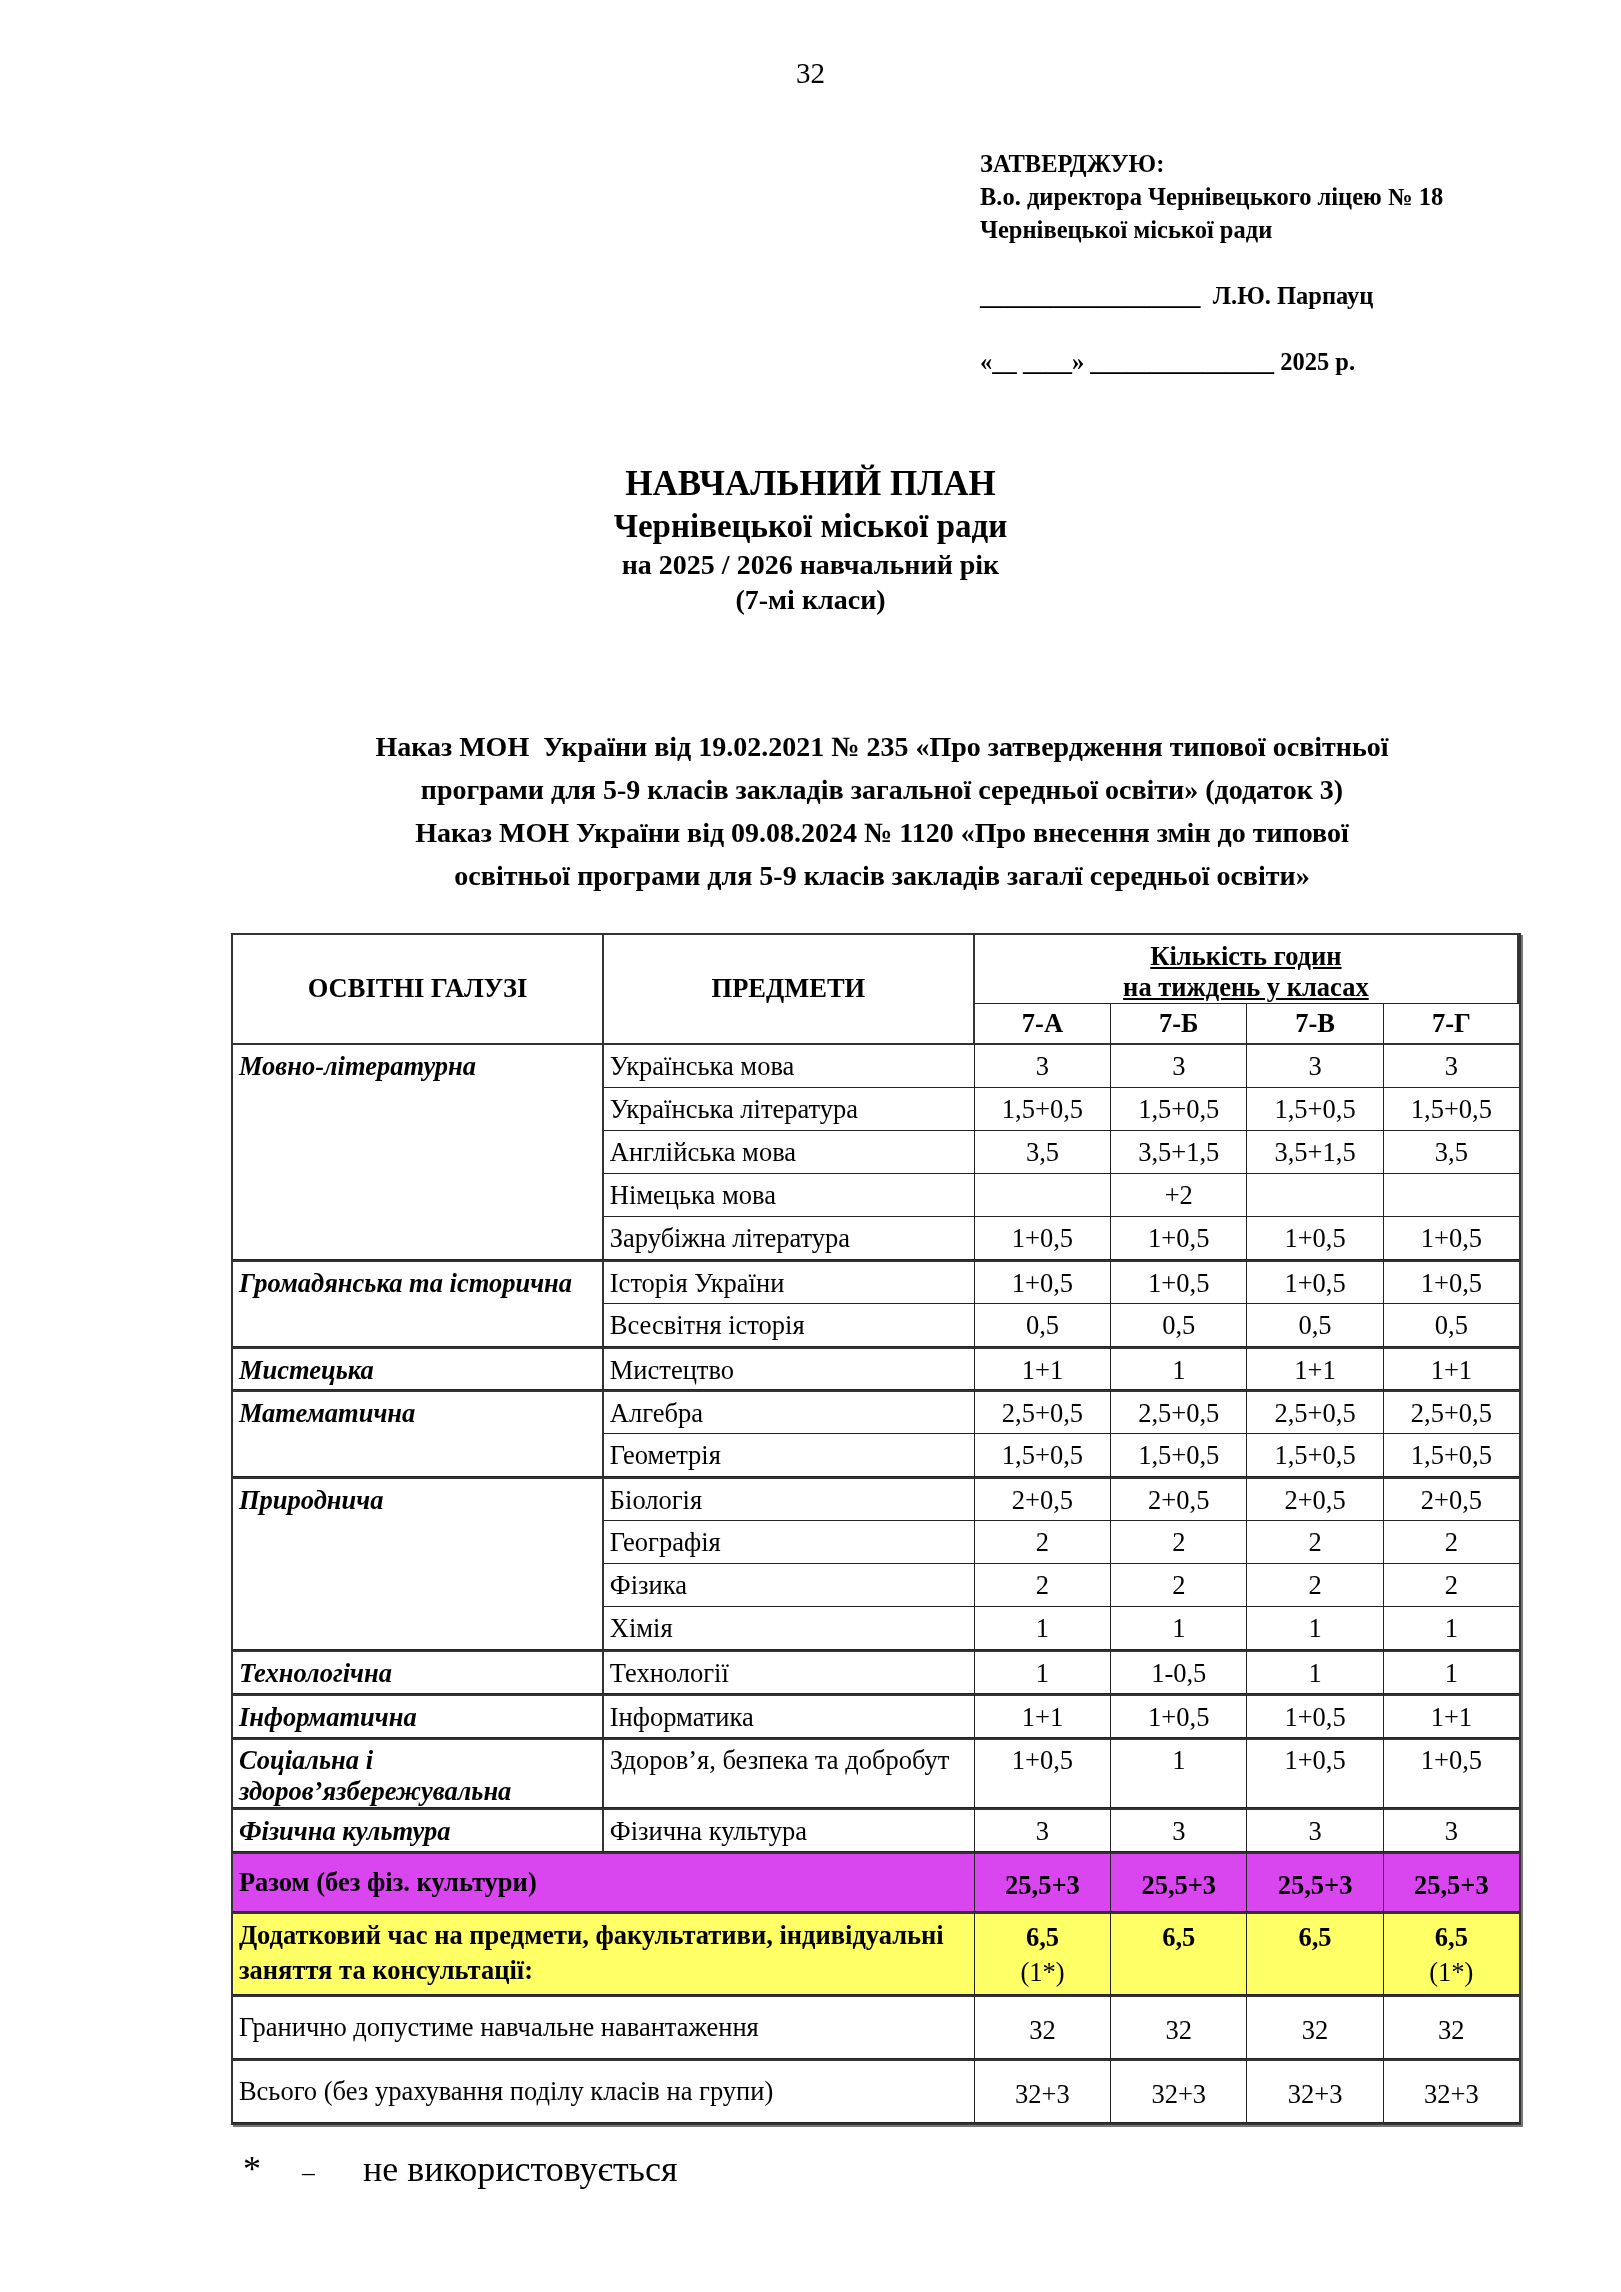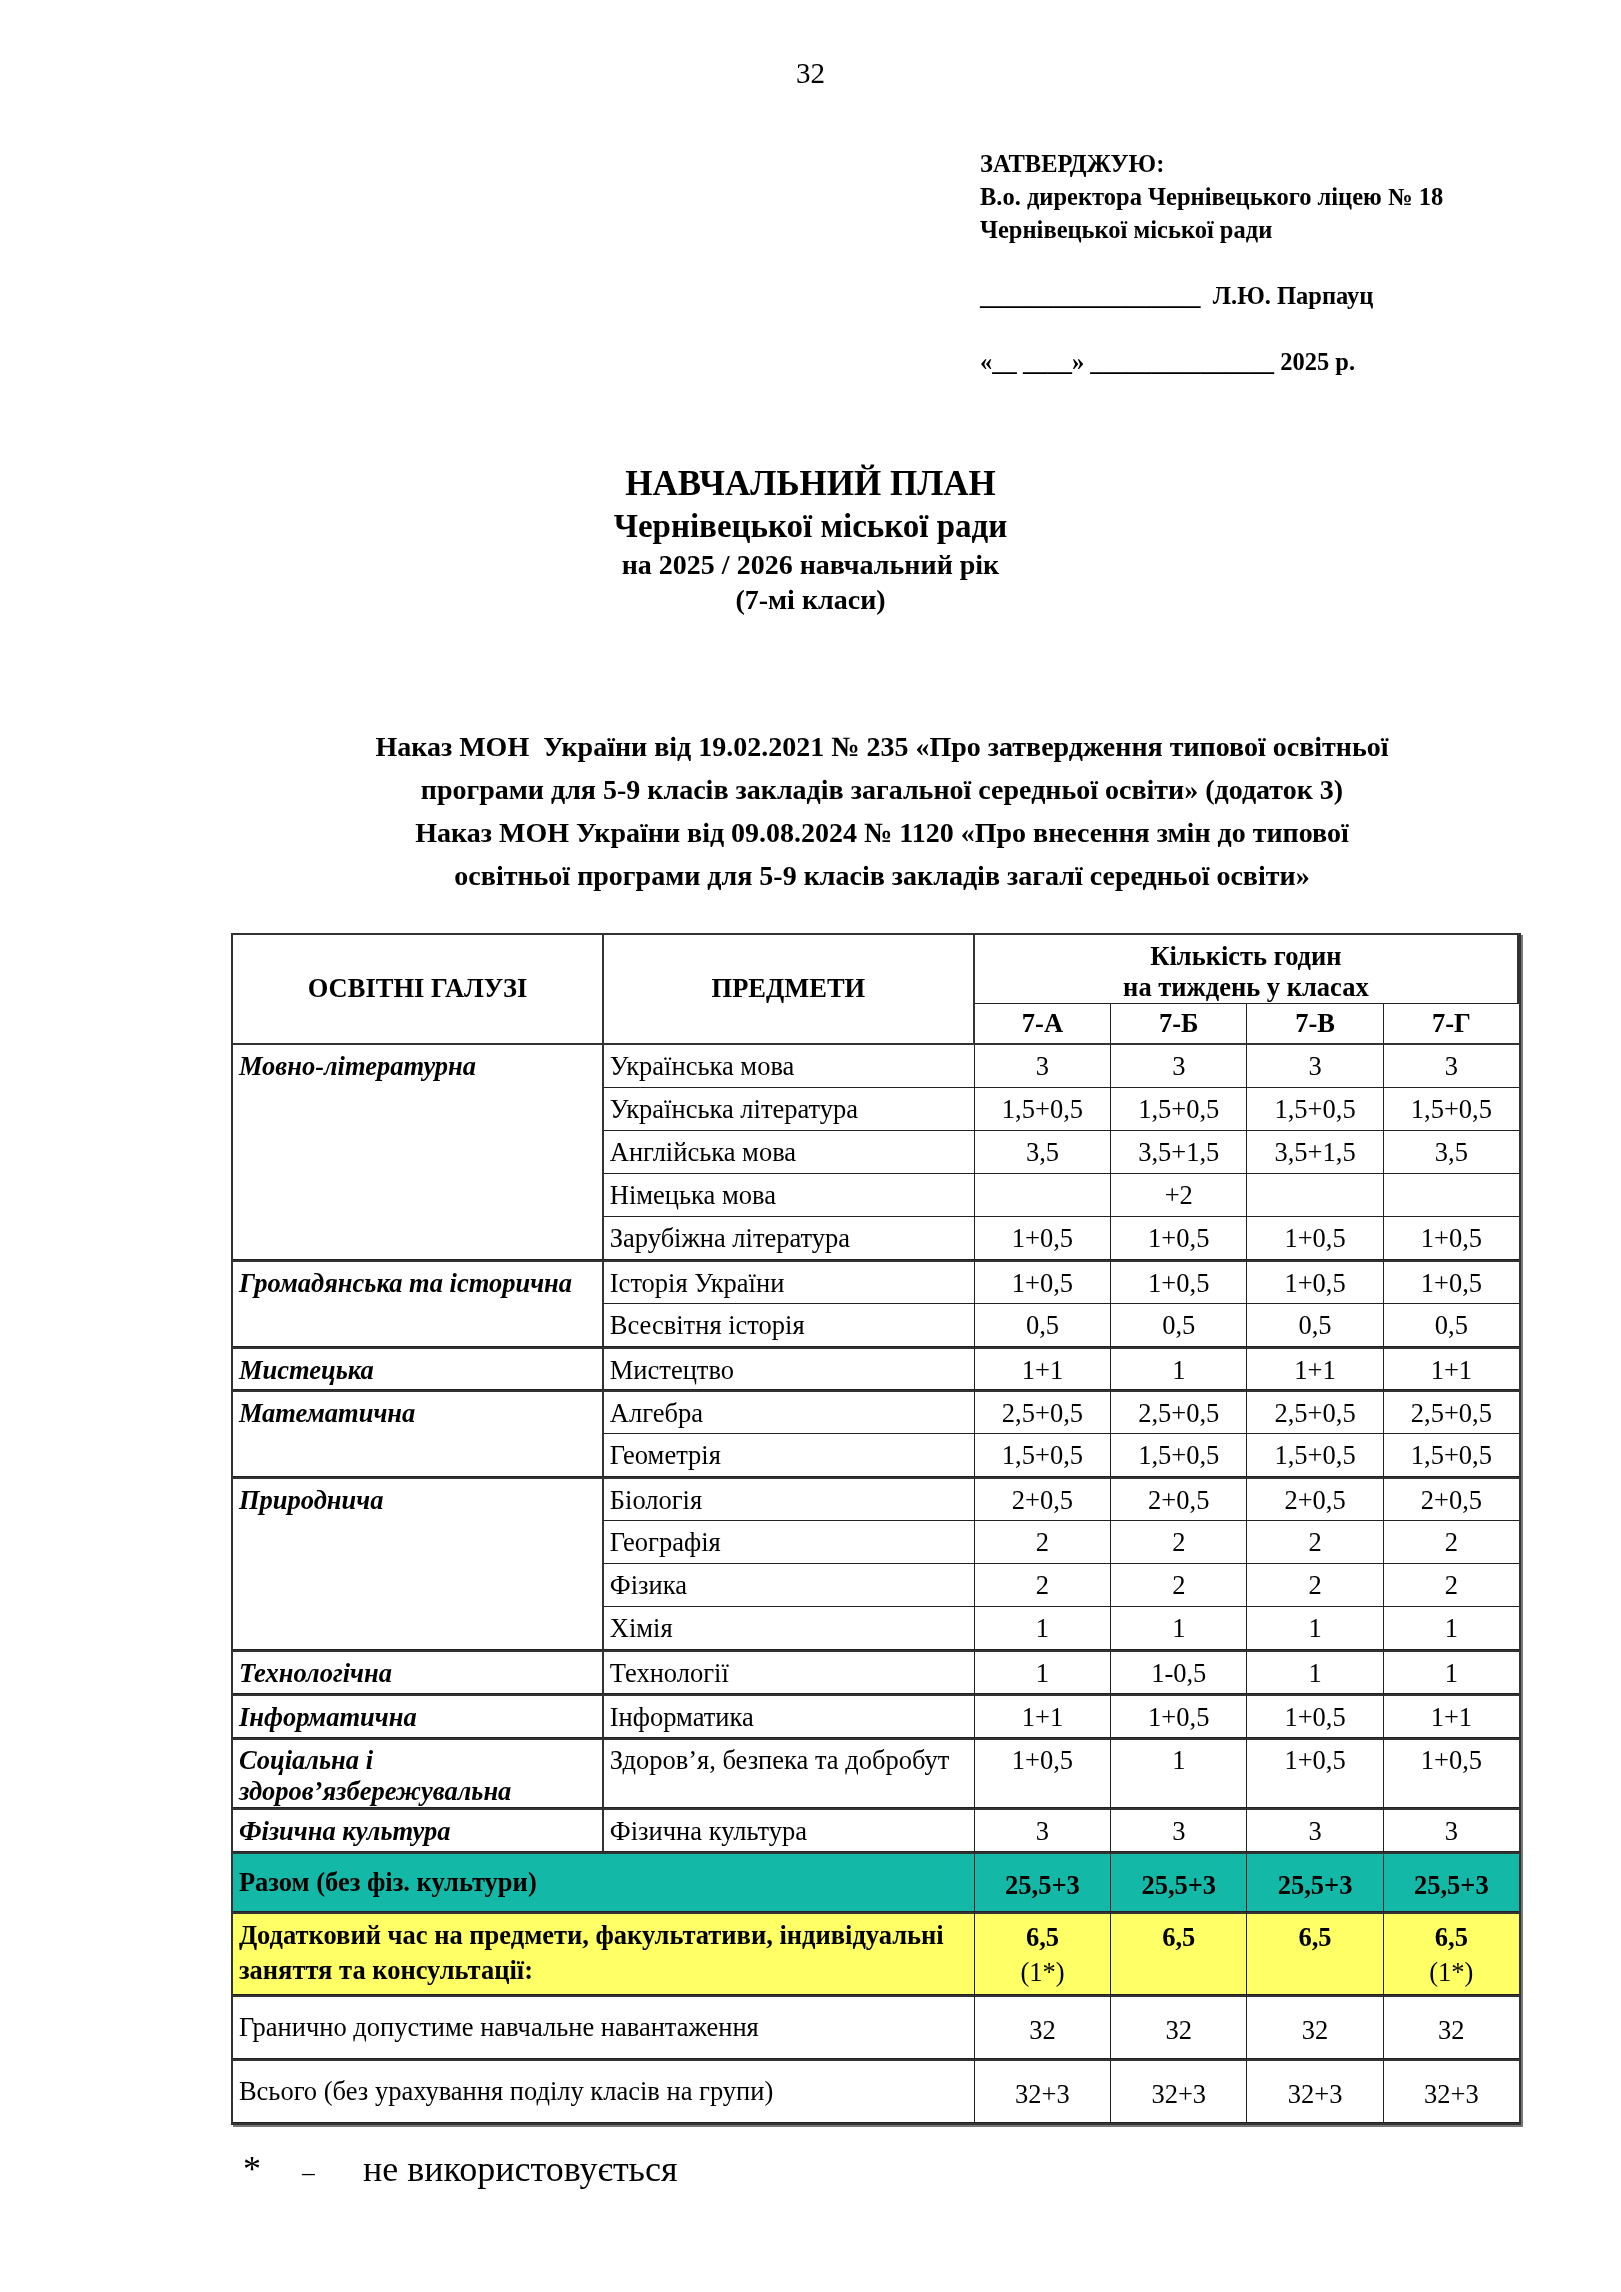--- a/index.html
+++ b/index.html
@@ -35,28 +35,28 @@
     box-shadow: 2px 2px 0 #777;
   }
   table.plan td, table.plan th {
     border-right: 1px solid #222; border-bottom: 1px solid #222;
     padding: 0 5.9px; vertical-align: top;
   }
   table.plan tr > *:last-child { border-right: none; }
   table.plan th { font-weight: bold; font-size: 26.5px; }
   .hdr-area { width: 353px; text-align: center; vertical-align: middle !important; border-right: 2.9px double #333 !important; border-bottom: 2.9px double #333 !important; }
   .hdr-subj { width: 353px; text-align: center; vertical-align: middle !important; border-bottom: 2.9px double #333 !important; }
-  .hdr-hours { text-align: center; line-height: 31px; padding-top: 5.9px !important; border-right: 2.9px double #333 !important; }
+  .hdr-hours { text-align: center; line-height: 31px; padding-top: 5.9px !important; border-right: 2.9px double #333 !important; text-decoration: underline; }
   .hdr-class { text-align: center; height: 39px; vertical-align: middle !important; border-bottom: 2.9px double #333 !important; width: 122px; }
   td.area { font-weight: bold; border-right: 2.9px double #333 !important; line-height: 31px; padding-top: 5.9px !important; font-style: italic; }
   td.area.top-sep, td.subj.top-sep, td.val.top-sep { border-top: 2px solid #333; }
   td.subj { line-height: 31px; padding-top: 5.9px !important; padding-bottom: 3.9px !important; }
   td.val { text-align: center; line-height: 31px; padding-top: 5.9px !important; }
   tr.row { height: 43px; }
-  tr.sum td { background: #14b8a6; font-weight: bold; height: 51px; vertical-align: middle; border-top: 2.9px double #333; }
+  tr.sum td { background: #d946ef; font-weight: bold; height: 51px; vertical-align: middle; border-top: 2.9px double #333; }
   tr.sum td.label { text-align: left; }
   tr.extra td { background: #ffff66; font-weight: bold; border-top: 2.9px double #333; line-height: 35px; padding-top: 4px; padding-bottom: 3.9px; }
   tr.extra td.val .note { font-weight: normal; display: block; }
   tr.limit td, tr.total td { font-weight: normal; height: 55px; vertical-align: middle; border-top: 2.9px double #333; }
   td.center { text-align: center; }
   .footnote {
     position: absolute; top: 2148px; left: 243px; font-size: 36px;
   }
   .footnote .star { display: inline-block; width: 59px; }
   .footnote .dash { display: inline-block; width: 61px; font-size: 25.5px; vertical-align: middle; }

